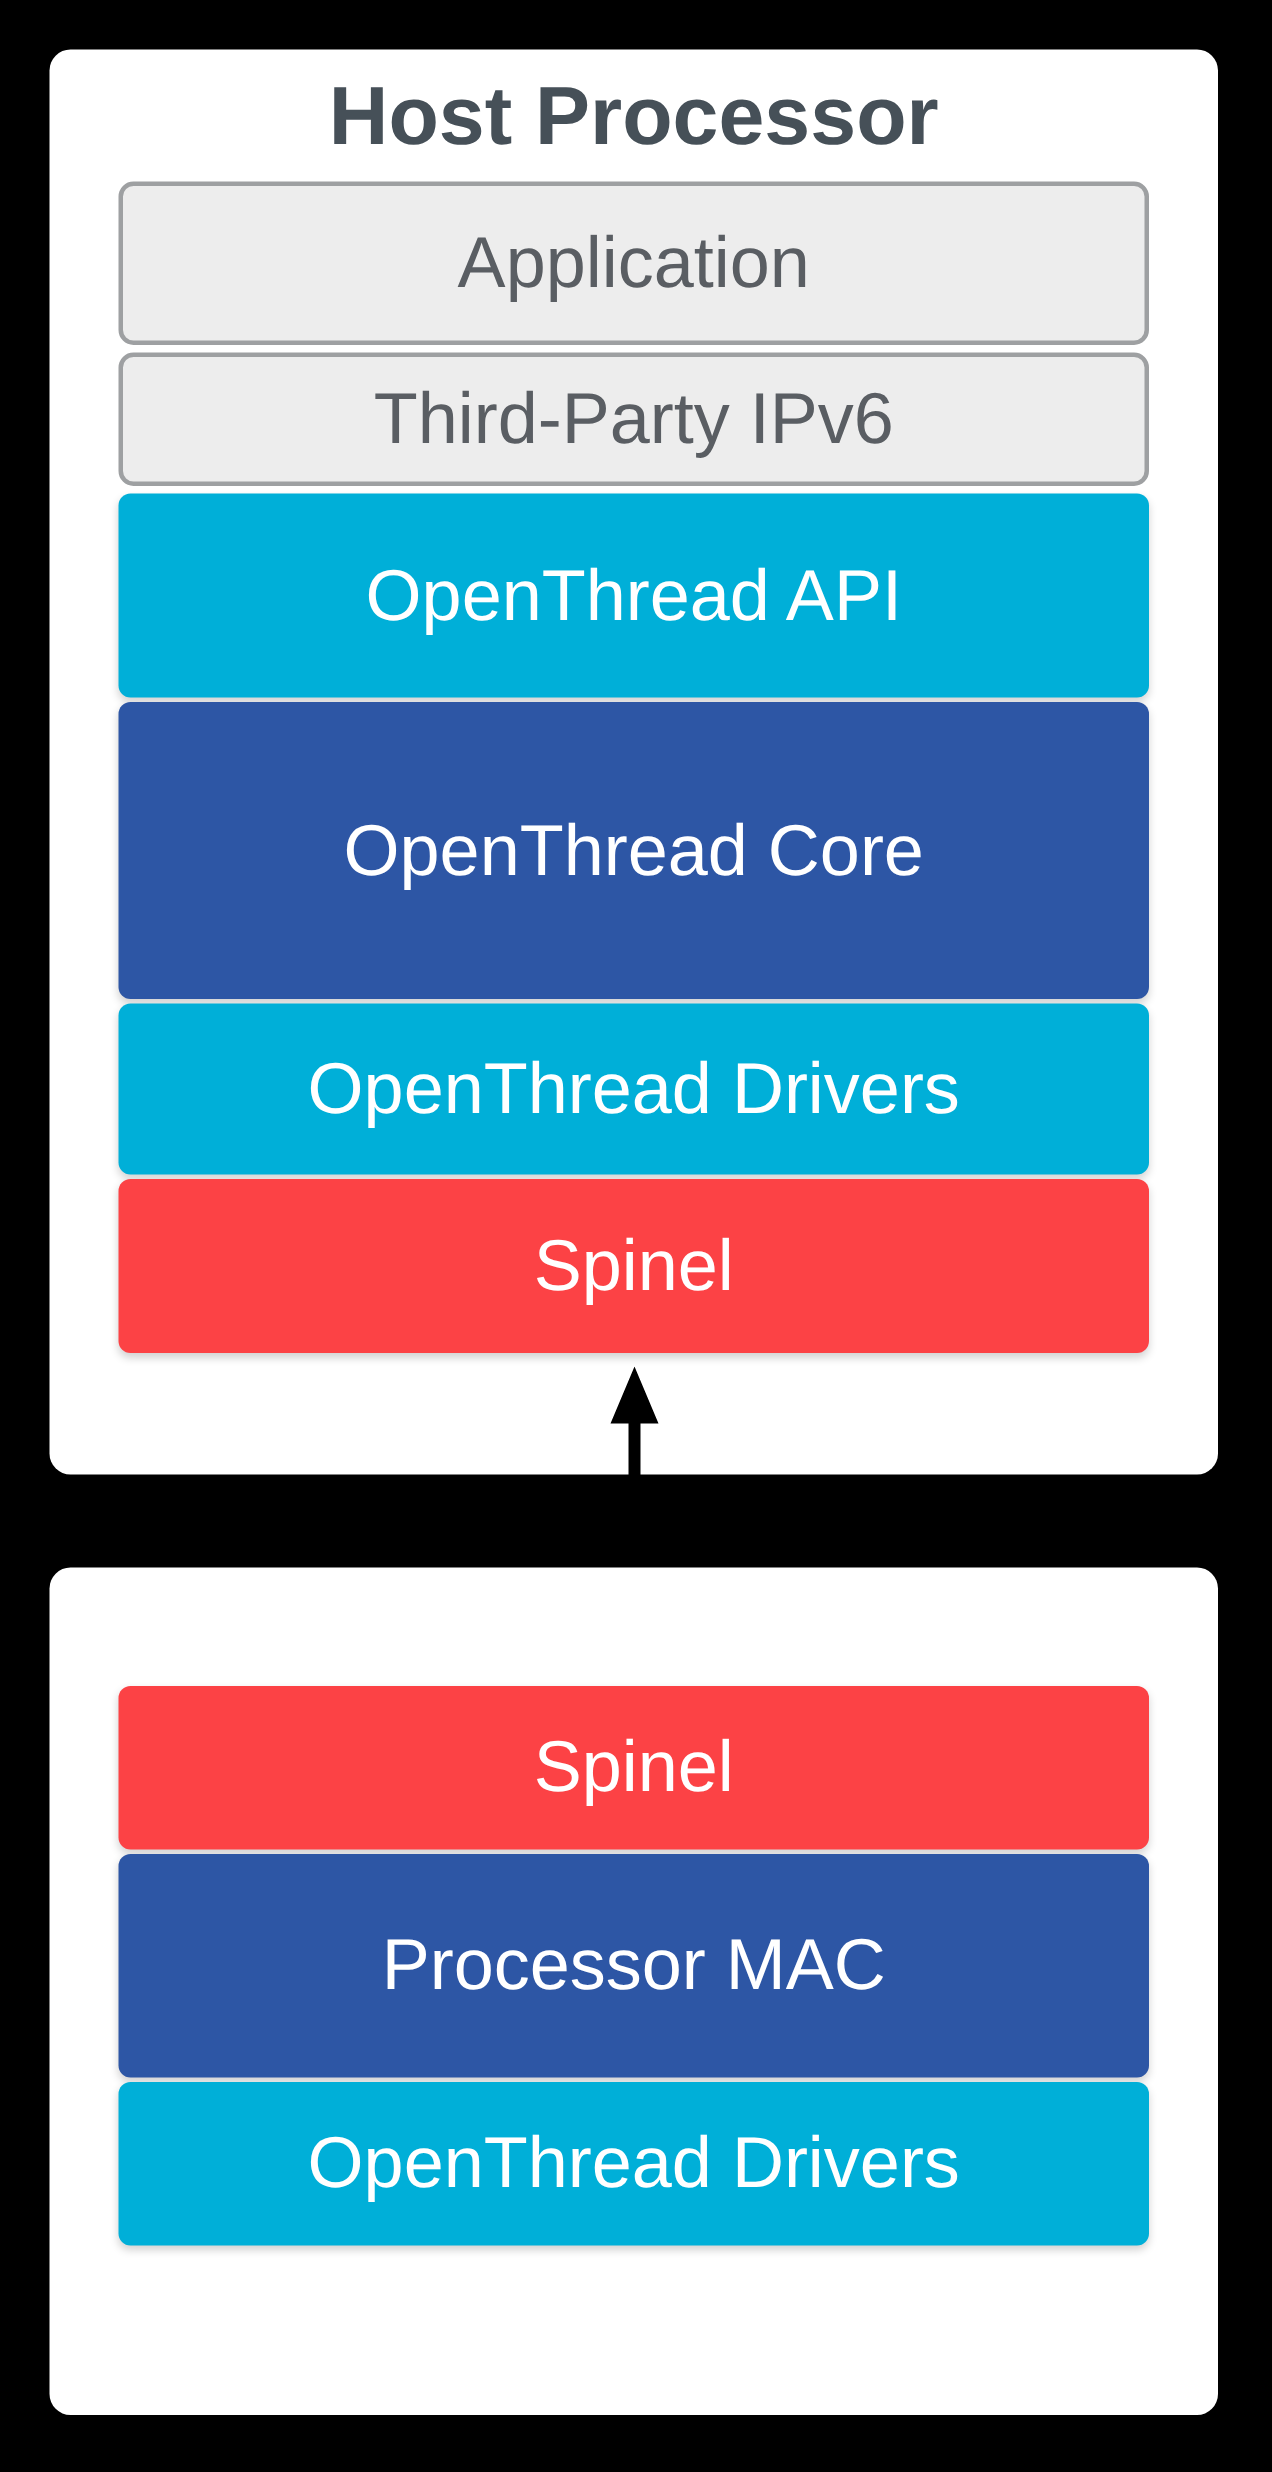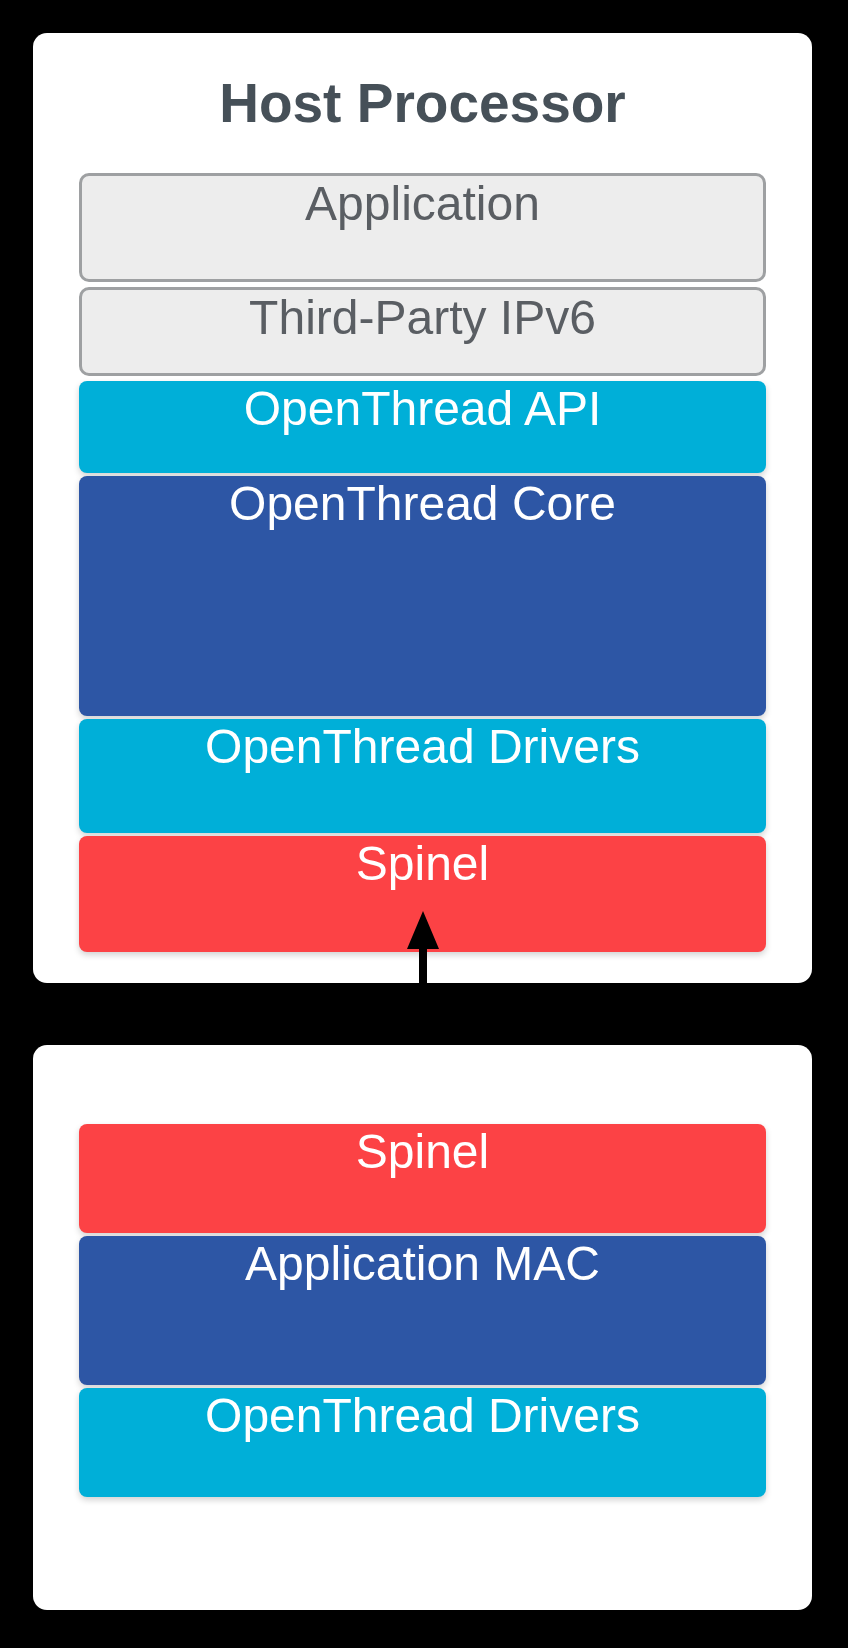--- a/index.html
+++ b/index.html
@@ -14,41 +14,41 @@
   body{font-family:"Liberation Sans","DejaVu Sans",sans-serif}
   .canvas{position:relative;width:848px;height:1648px;background:var(--page-bg);overflow:hidden}
 
   .card{position:absolute;left:33px;width:779px;background:var(--card-bg);
         border-radius:14px;padding:0 46px;display:flex;flex-direction:column}
   .card-host{top:33px;height:950px}
   .card-soc{top:1045px;height:565px}
 
   .card-title{font-size:55px;font-weight:bold;color:var(--title-text);
               text-align:center;display:flex;align-items:center;justify-content:center}
-  .card-host .card-title{height:140px}
+  .card-host .card-title{height:88px}
   .card-soc  .card-title{flex:1}
 
-  .layer{display:flex;justify-content:center;
+  .layer{display:flex;align-items:center;justify-content:center;
          font-size:48px;border-radius:8px;flex:none}
   .layer span{white-space:nowrap}
 
   .layer.gray{background:var(--gray-fill);border:3px solid var(--gray-border);
               border-radius:10px;color:var(--gray-text)}
   .layer.cyan{background:var(--cyan);color:var(--white-text);
               box-shadow:0 3px 6px rgba(0,0,0,0.18)}
   .layer.blue{background:var(--blue);color:var(--white-text);
               box-shadow:0 3px 6px rgba(0,0,0,0.18)}
   .layer.red{background:var(--red);color:var(--white-text);
              box-shadow:0 3px 6px rgba(0,0,0,0.18)}
 
   
   .l-app{height:109px}
   .l-tp{height:89px;margin-top:5px}
-  .l-api{height:92px;margin-top:5px}
-  .l-core{height:240px;margin-top:3px}
+  .l-api{height:136px;margin-top:5px}
+  .l-core{height:198px;margin-top:3px}
   .l-drv{height:114px;margin-top:3px}
   .l-spinel{height:116px;margin-top:3px}
 
   
   .soc-spacer{height:79px;flex:none}
   .l-spinel2{height:109px}
   .l-mac{height:149px;margin-top:3px}
   .l-drv2{height:109px;margin-top:3px}
 
   .connector{position:absolute;left:406px;top:911px;width:34px;height:213px}
@@ -85,21 +85,21 @@
     <path d="M17 0 L33 38 L21 38 L21 175 L33 175 L17 213 L1 175 L13 175 L13 38 L1 38 Z" fill="var(--arrow)"></path>
   </svg>
 
   <section class="card card-soc">
     <div class="soc-spacer"></div>
 
     <div class="layer red l-spinel2">
       <span>Spinel</span>
     </div>
     <div class="layer blue l-mac">
-      <span>Application MAC</span>
+      <span>Processor MAC</span>
     </div>
     <div class="layer cyan l-drv2">
       <span>OpenThread Drivers</span>
     </div>
 
   </section>
 
 </div>
 
 </body></html>

